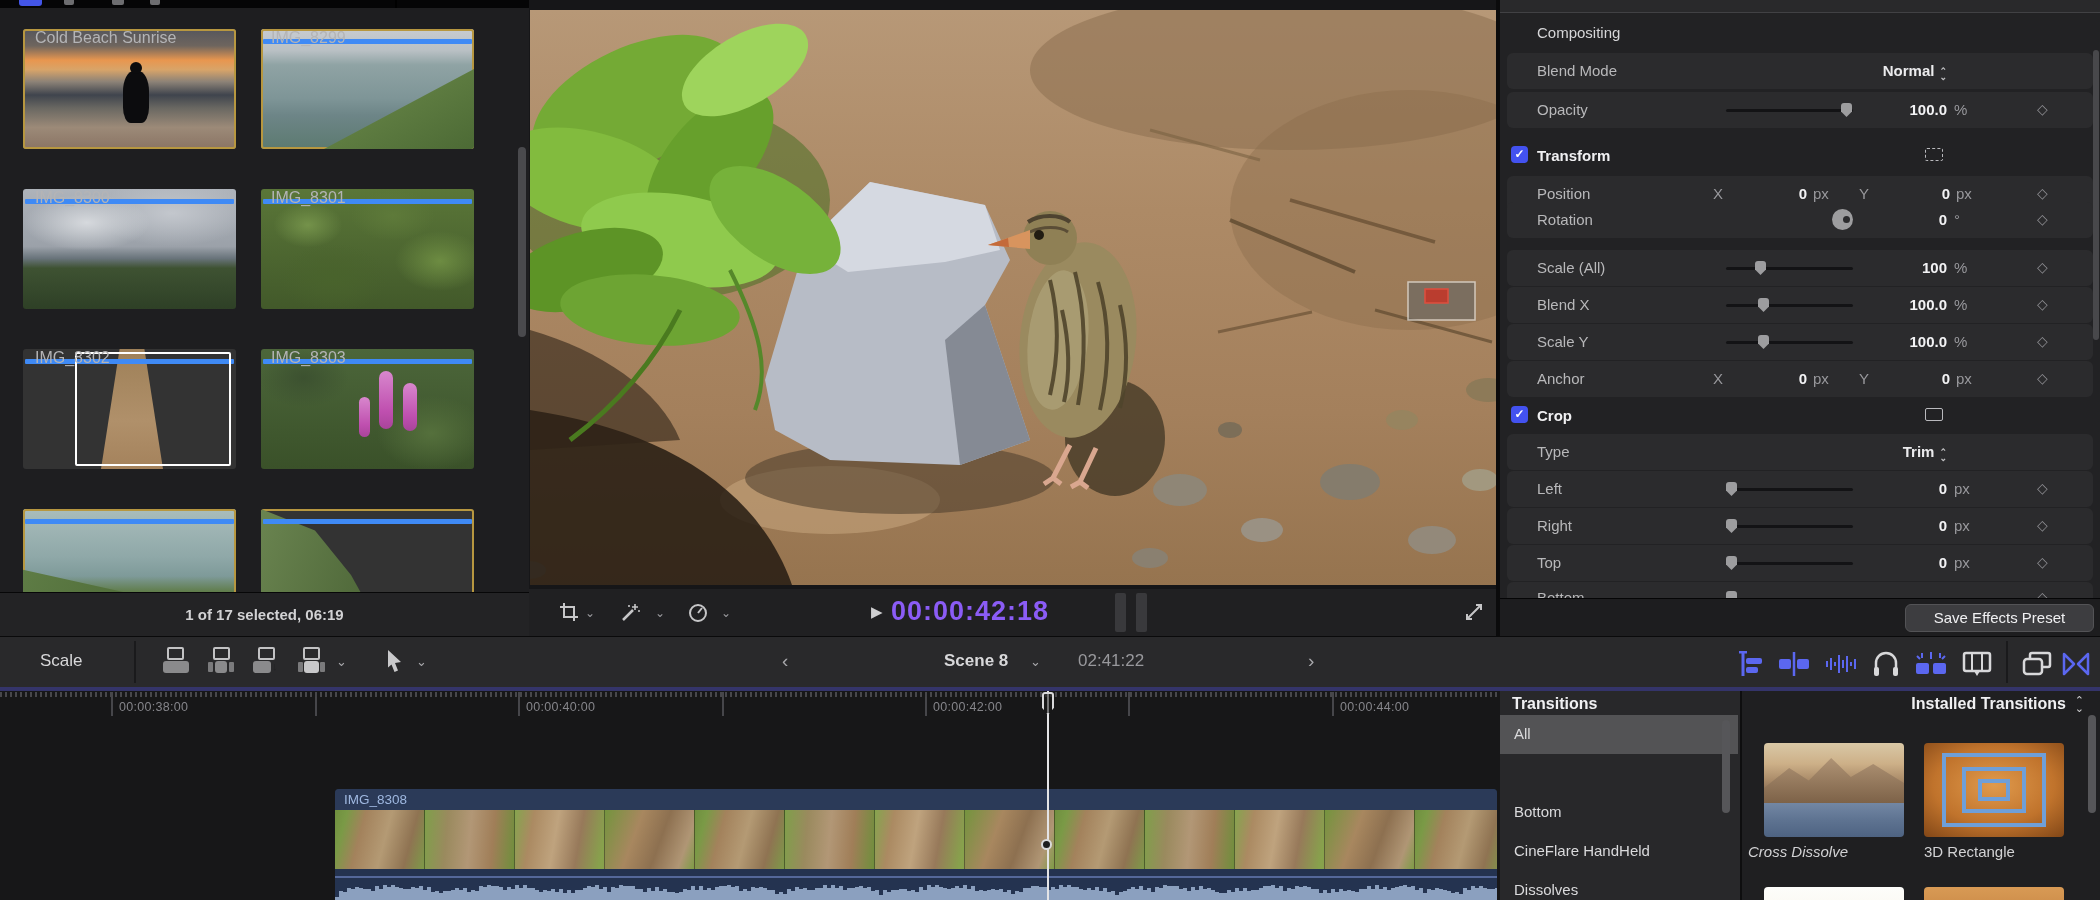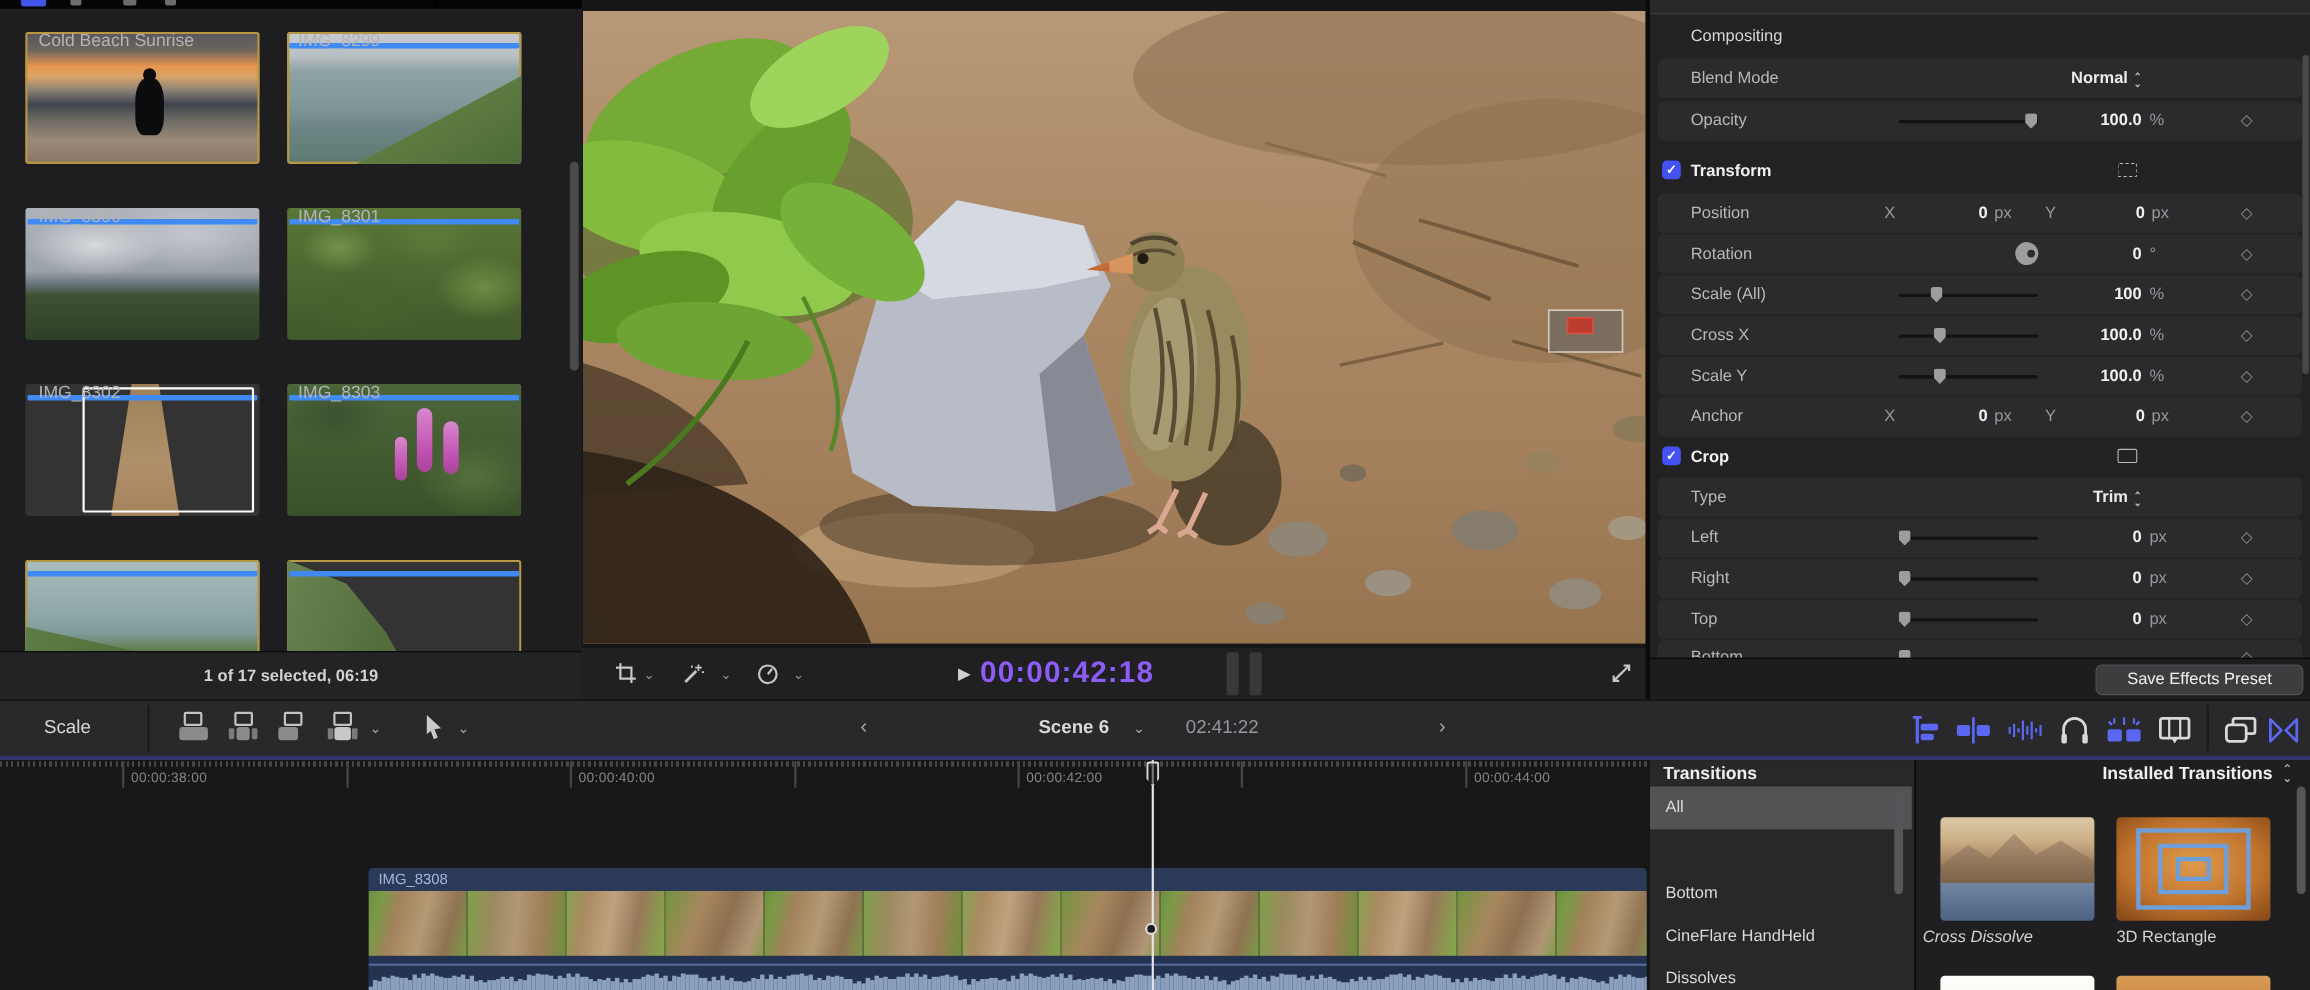--- a/index.html
+++ b/index.html
@@ -323,39 +323,39 @@
       <div class="lab">Position</div>
       <div class="xy" style="left:206px;">X</div>
       <div class="val" style="left:240px;width:60px;">0</div>
       <div class="unit" style="left:306px;">px</div>
       <div class="xy" style="left:352px;">Y</div>
       <div class="val" style="left:383px;width:60px;">0</div>
       <div class="unit" style="left:449px;">px</div>
       <div class="kf">◇</div>
     </div>
 
-    <div class="irow" style="top:213px;">
+    <div class="irow" style="top:202px;">
       <div class="lab">Rotation</div>
       <div class="dial"></div>
       <div class="val" style="left:340px;width:100px;">0</div>
       <div class="unit" style="left:447px;">°</div>
       <div class="kf">◇</div>
     </div>
 
     <div class="irow" style="top:250px;">
       <div class="lab">Scale (All)</div>
       <div class="track"></div>
       <div class="knob" style="left:248px;"></div>
       <div class="val" style="left:340px;width:100px;">100</div>
       <div class="unit" style="left:447px;">%</div>
       <div class="kf">◇</div>
     </div>
 
     <div class="irow" style="top:287px;">
-      <div class="lab">Cross X</div>
+      <div class="lab">Blend X</div>
       <div class="track"></div>
       <div class="knob" style="left:251px;"></div>
       <div class="val" style="left:340px;width:100px;">100.0</div>
       <div class="unit" style="left:447px;">%</div>
       <div class="kf">◇</div>
     </div>
 
     <div class="irow" style="top:324px;">
       <div class="lab">Scale Y</div>
       <div class="track"></div>
@@ -454,21 +454,21 @@
         <div class="f" style="left:6px;width:15px;background:#c8c8ca;"></div>
       </div>
     <div class="tb-chev" style="left:336px;top:17px;">⌄</div>
 
     <svg class="abs" style="left:386px;top:13px;" width="20" height="24" viewBox="0 0 20 24">
       <path d="M2,0 L15,12 L9,13 L12,20.5 L8.5,22 L5.5,14.5 L2,17.5 Z" fill="#c9c9cb"></path>
     </svg>
     <div class="tb-chev" style="left:416px;top:17px;">⌄</div>
 
     <div class="tb-text" style="left:782px;top:13px;color:#a8a8ac;font-size:19px;">‹</div>
-    <div class="tb-text" style="left:944px;top:14px;font-weight:bold;"><span>Scene 6</span></div>
+    <div class="tb-text" style="left:944px;top:14px;font-weight:bold;"><span>Scene 8</span></div>
     <div class="tb-chev" style="left:1030px;top:17px;">⌄</div>
     <div class="tb-text" style="left:1078px;top:14px;color:#98989c;">02:41:22</div>
     <div class="tb-text" style="left:1308px;top:13px;color:#a8a8ac;font-size:19px;">›</div>
 
     <svg class="blue-ic" style="left:1734px;" width="30" height="26" viewBox="0 0 30 26">
       <path d="M9,1 L9,25" stroke="#5b67f0" stroke-width="3"></path>
         <path d="M5,1 L13,1" stroke="#5b67f0" stroke-width="3"></path>
       <rect x="12" y="7" width="16" height="6" rx="2" fill="#5b67f0"></rect>
         <rect x="12" y="16" width="12" height="6" rx="2" fill="#5b67f0"></rect>
     </svg>

